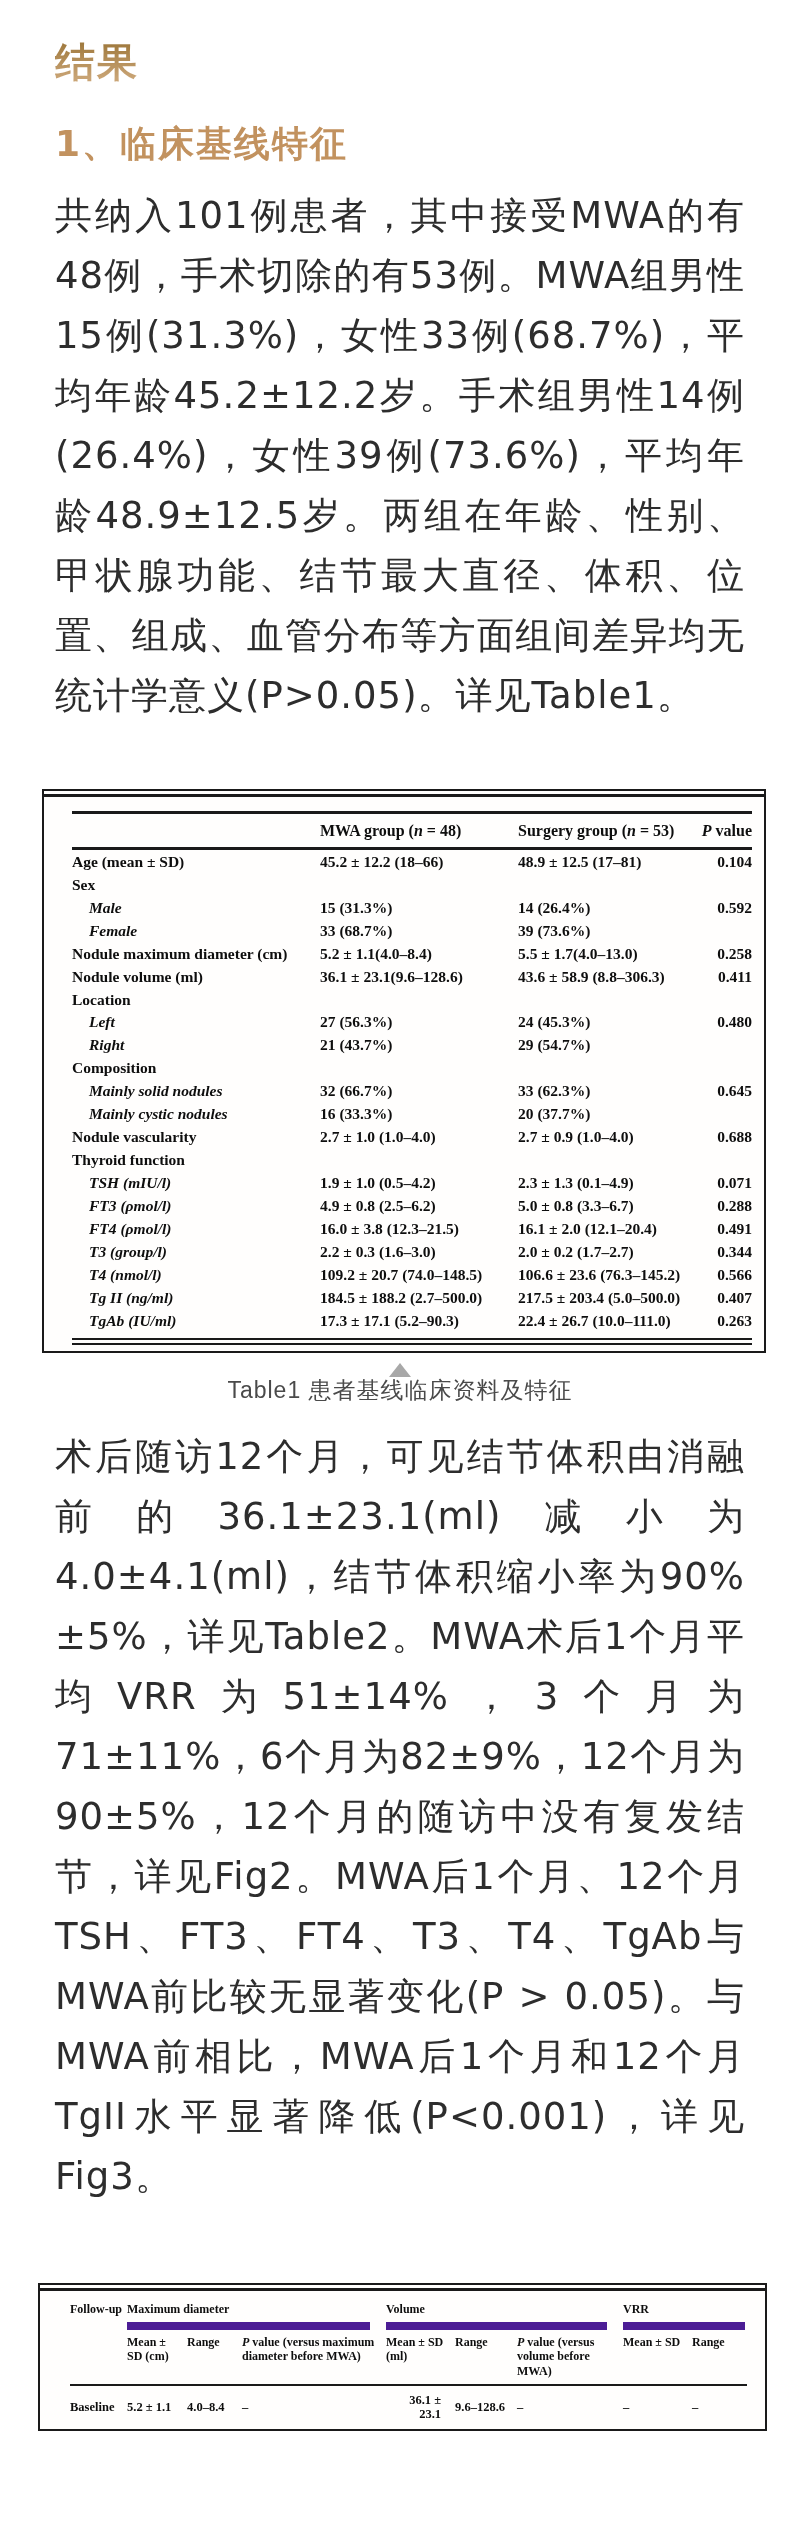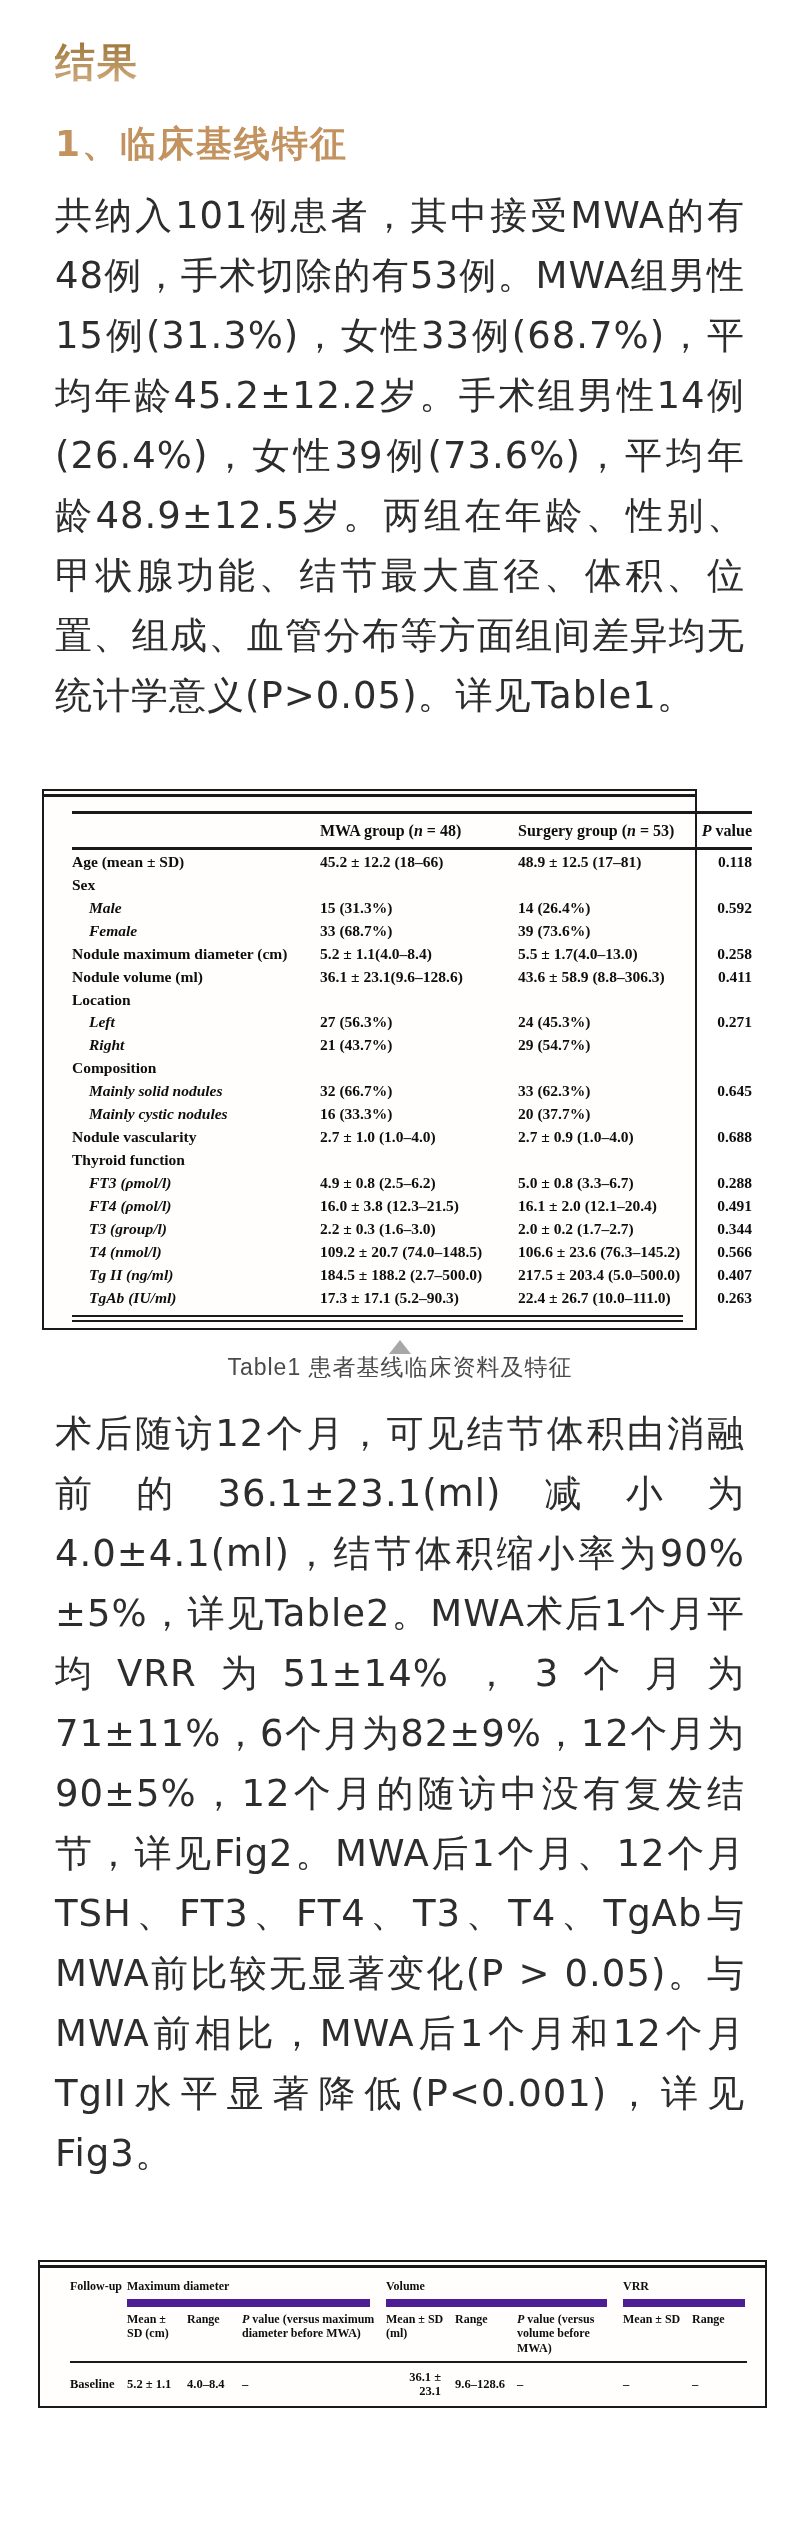--- a/index.html
+++ b/index.html
@@ -61,21 +61,21 @@
 
   
   .table-figure {
     box-sizing: border-box;
     background: #fffefd;
     border: 2px solid #1a1a1a;
     color: #0e0e0e;
     font-family: "Liberation Serif", "DejaVu Serif", serif;
     font-weight: bold;
   }
-  .figure1 { width: 655px; margin: 63px 0 0 -13px; padding: 0 12px 6px 28px; }
+  .figure1 { width: 724px; margin: 63px 0 0 -13px; padding: 0 12px 6px 28px; }
   .figure2 { width: 729px; margin: 76px 0 0 -17px; padding: 0 16px 5px 30px; }
   .inner-topline {
     height: 0;
     border-top: 3px solid #1a1a1a;
     margin: 3px -12px 0 -28px;
   }
   .figure2 .inner-topline { margin: 3px -16px 0 -30px; }
   .rule-double {
     box-sizing: content-box;
     height: 3px;
@@ -192,21 +192,21 @@
             <th><span>MWA group (</span><i>n</i><span> = 48)</span></th>
             <th><span>Surgery group (</span><i>n</i><span> = 53)</span></th>
             <th class="pcol"><i>P</i><span> value</span></th>
           </tr>
         </thead>
         <tbody>
             <tr>
               <td class="label">Age (mean ± SD)</td>
               <td class="val">45.2 ± 12.2 (18–66)</td>
               <td class="val">48.9 ± 12.5 (17–81)</td>
-              <td class="pval">0.118</td>
+              <td class="pval">0.104</td>
             </tr>
             <tr>
               <td class="label">Sex</td>
               <td class="val"></td>
               <td class="val"></td>
               <td class="pval"></td>
             </tr>
             <tr>
               <td class="label indent">Male</td>
               <td class="val">15 (31.3%)</td>
@@ -234,21 +234,21 @@
             <tr>
               <td class="label">Location</td>
               <td class="val"></td>
               <td class="val"></td>
               <td class="pval"></td>
             </tr>
             <tr>
               <td class="label indent">Left</td>
               <td class="val">27 (56.3%)</td>
               <td class="val">24 (45.3%)</td>
-              <td class="pval">0.271</td>
+              <td class="pval">0.480</td>
             </tr>
             <tr>
               <td class="label indent">Right</td>
               <td class="val">21 (43.7%)</td>
               <td class="val">29 (54.7%)</td>
               <td class="pval"></td>
             </tr>
             <tr>
               <td class="label">Composition</td>
               <td class="val"></td>
@@ -271,20 +271,26 @@
               <td class="label">Nodule vascularity</td>
               <td class="val">2.7 ± 1.0 (1.0–4.0)</td>
               <td class="val">2.7 ± 0.9 (1.0–4.0)</td>
               <td class="pval">0.688</td>
             </tr>
             <tr>
               <td class="label">Thyroid function</td>
               <td class="val"></td>
               <td class="val"></td>
               <td class="pval"></td>
+            </tr>
+            <tr>
+              <td class="label indent">TSH (mIU/l)</td>
+              <td class="val">1.9 ± 1.0 (0.5–4.2)</td>
+              <td class="val">2.3 ± 1.3 (0.1–4.9)</td>
+              <td class="pval">0.071</td>
             </tr>
             <tr>
               <td class="label indent">FT3 (ρmol/l)</td>
               <td class="val">4.9 ± 0.8 (2.5–6.2)</td>
               <td class="val">5.0 ± 0.8 (3.3–6.7)</td>
               <td class="pval">0.288</td>
             </tr>
             <tr>
               <td class="label indent">FT4 (ρmol/l)</td>
               <td class="val">16.0 ± 3.8 (12.3–21.5)</td>

